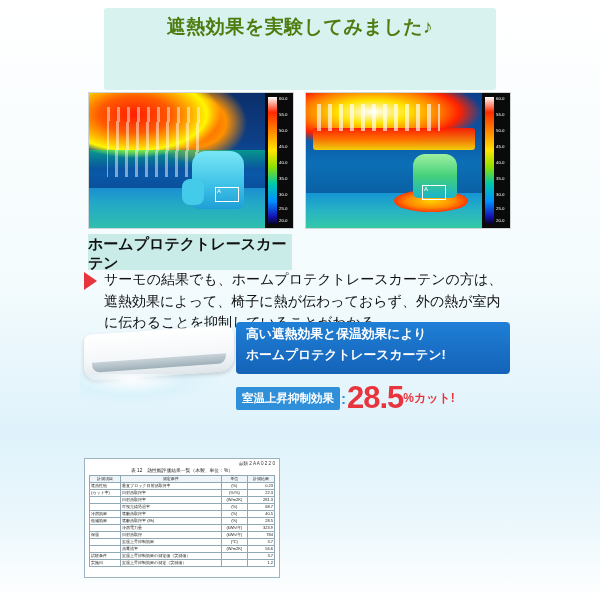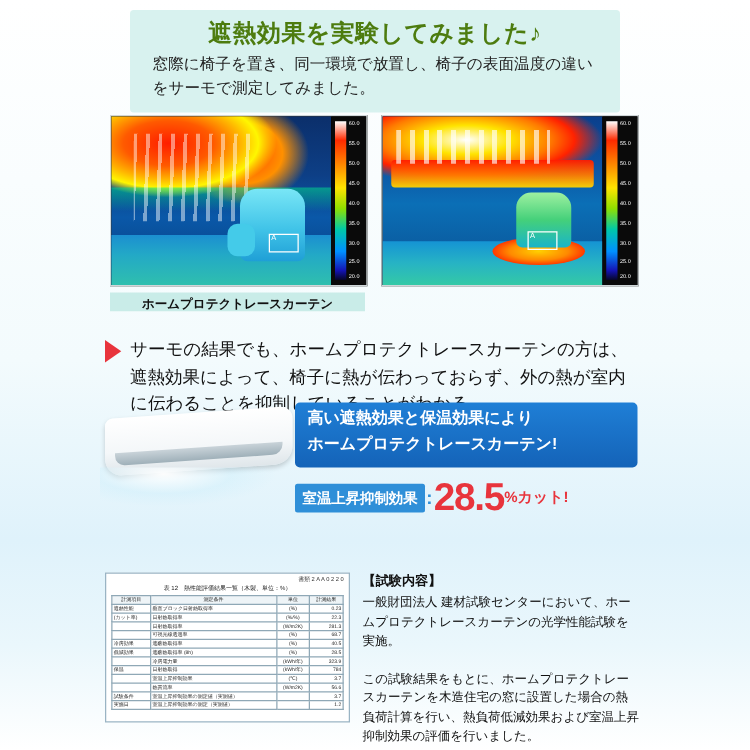--- a/index.html
+++ b/index.html
@@ -81,22 +81,22 @@
     background:linear-gradient(180deg,#1594d4 0%,#27b3c4 50%,#34c9a6 100%);}
   .rs-chair{position:absolute;right:14%;bottom:22%;width:44px;height:44px;
     background:linear-gradient(180deg,#9ef0a0 0%,#44d07a 50%,#19b4c9 100%);border-radius:12px 12px 5px 5px;}
   .rs-hot{position:absolute;right:8%;bottom:12%;width:74px;height:22px;
     background:radial-gradient(ellipse at center,#ffd000 0%,#ff8a00 45%,#ff3b00 70%,rgba(255,59,0,0) 100%);
     border-radius:50%;}
   .rs-streaks{position:absolute;left:6%;top:8%;width:70%;height:20%;
     background:repeating-linear-gradient(90deg, rgba(255,255,255,.9) 0 4px, rgba(255,255,255,0) 4px 11px);opacity:.7;}
   
   .cap{
-    position:absolute;top:234px;height:15px;line-height:19px;text-align:center;
-    font-size:10px;font-weight:bold;color:#111;
+    position:absolute;top:234px;height:36px;line-height:19px;
+    font-size:15px;font-weight:bold;color:#111;
   }
   .cap.left{left:88px;width:204px;background:#c9ece8;}
   .cap.right{left:305px;width:204px;}
   
   .tri{
     position:absolute;left:84px;top:272px;width:0;height:0;
     border-top:9px solid transparent;border-bottom:9px solid transparent;
     border-left:13px solid #e8343c;
   }
   .comment{
@@ -169,21 +169,20 @@
   .rbox p{margin:0;font-size:10px;line-height:1.55;color:#111;}
   .rbox .p2{margin-top:14px;}
 </style>
 </head>
 <body>
 
 <div class="page">
 
   <div class="hdr">
     <div class="hdr-title">遮熱効果を実験してみました♪</div>
-    <div class="hdr-sub">窓際に椅子を置き、同一環境で放置し、椅子の表面温度の違いをサーモで測定してみました。</div>
   </div>
 
   <div class="thermo left">
     <div class="tscene">
       <div class="ls-bg"></div>
       <div class="ls-green"></div>
       <div class="ls-streaks"></div>
       <div class="ls-floor"></div>
       <div class="ls-chair"></div>
       <div class="boxmark" style="right:26px;bottom:26px;">
@@ -337,19 +336,14 @@
           <tr>
             <td>実施日</td>
             <td>室温上昇抑制効果の測定（実測値）</td>
             <td class="ctr"></td>
             <td class="num">1.2</td>
           </tr>
         </tbody>
     </table>
   </div>
 
-  <div class="rbox">
-    <h4>【試験内容】</h4>
-    <p>一般財団法人 建材試験センターにおいて、ホームプロテクトレースカーテンの光学性能試験を実施。</p>
-    <p class="p2">この試験結果をもとに、ホームプロテクトレースカーテンを木造住宅の窓に設置した場合の熱負荷計算を行い、熱負荷低減効果および室温上昇抑制効果の評価を行いました。</p>
-  </div>
 
 </div>
 
 </body></html>

